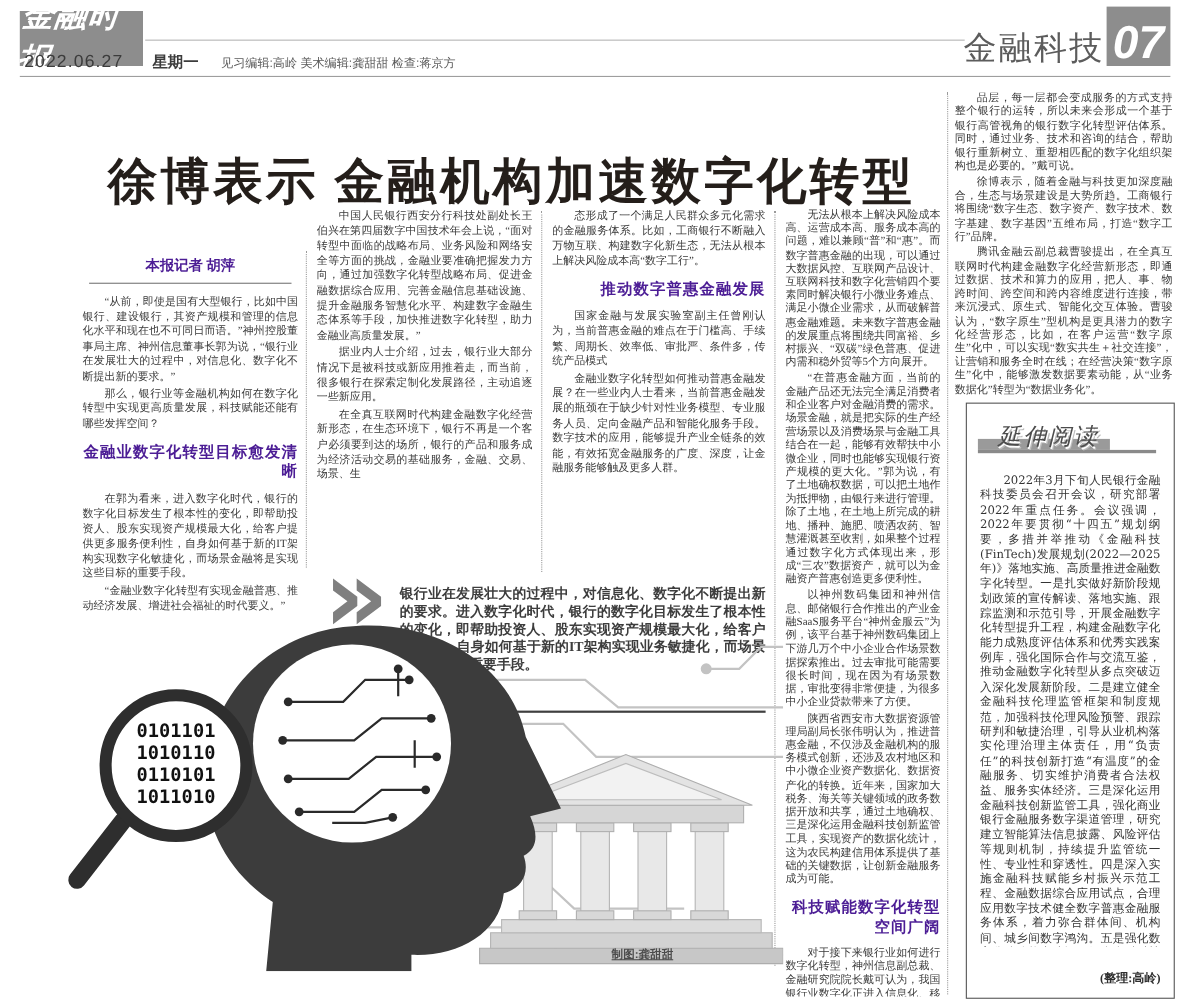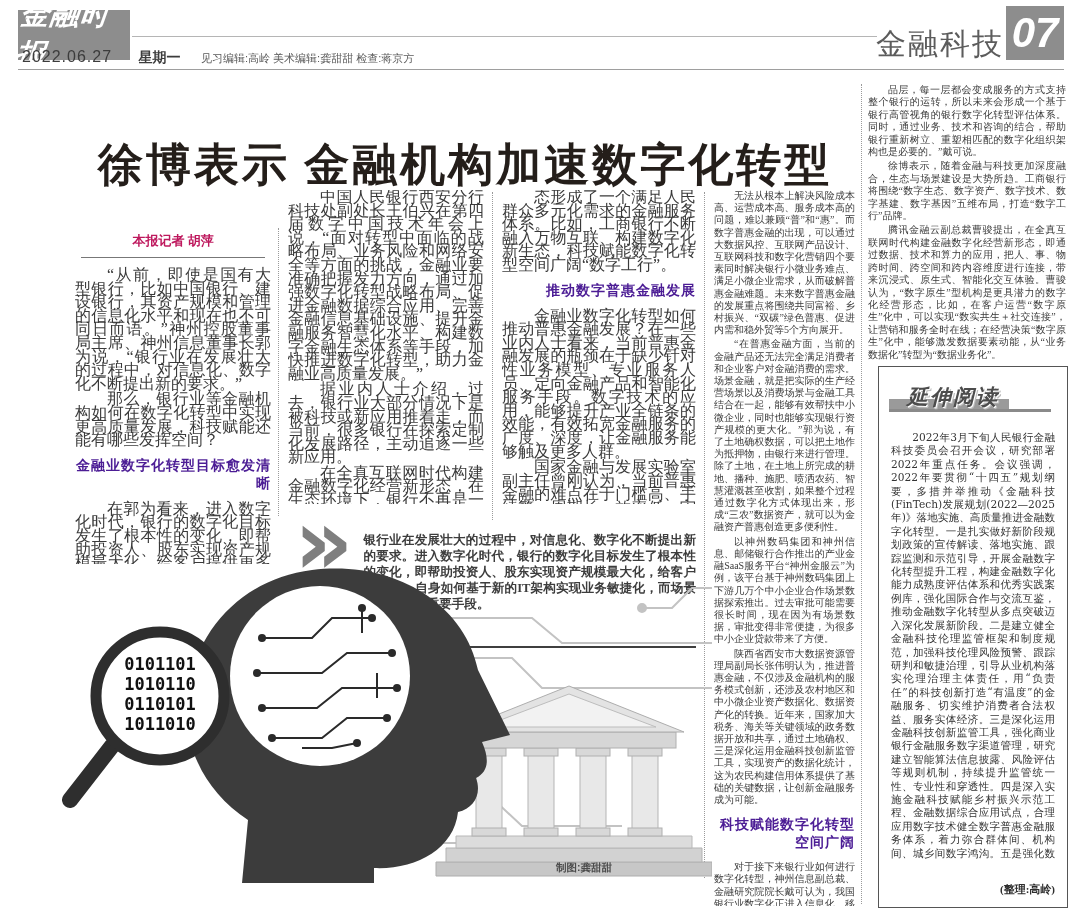--- a/index.html
+++ b/index.html
@@ -11,66 +11,66 @@
   .logo-box span{color:#fff;font-size:29px;font-weight:bold;font-style:italic;letter-spacing:1px;
                  font-family:"DejaVu Serif",serif;transform:skewX(-6deg);}
   .mast-line1{position:absolute;left:132px;top:36px;width:745px;height:0;border-top:1px solid #b5b5b5;}
   .date-row{position:absolute;left:22px;top:48px;width:700px;font-family:"Liberation Sans",sans-serif;color:#444;}
   .date-row .date{font-size:16px;letter-spacing:1px;color:#3c3c3c;}
   .date-row .weekday{font-size:14px;font-weight:bold;margin-left:22px;color:#3c3c3c;}
   .date-row .staff{font-size:11px;color:#5a5a5a;margin-left:16px;}
   .section-label{position:absolute;left:876px;top:24px;font-size:30px;color:#5c5c5c;
                  font-family:"Liberation Sans",sans-serif;letter-spacing:2px;}
   .page-num-box{position:absolute;left:1006px;top:6px;width:58px;height:54px;background:#8d8d8d;
-                display:flex;align-items:center;justify-content:center;}
+                display:flex;align-items:flex-end;justify-content:center;}
   .page-num-box span{color:#fff;font-size:42px;font-weight:bold;font-style:italic;
                      font-family:"Liberation Sans",sans-serif;line-height:1;}
   .mast-line2{position:absolute;left:18px;top:69px;width:1046px;height:0;border-top:1px solid #9e9e9e;}
   
   .headline{position:absolute;left:70px;top:108px;width:790px;text-align:center;
             font-size:45px;font-weight:900;color:#241e1a;letter-spacing:3px;line-height:1.2;
             font-family:"Liberation Serif","DejaVu Serif",serif;}
   
   .col{position:absolute;overflow:hidden;text-align:justify;}
-  .col p{margin:0 0 2px 0;text-indent:2em;font-size:16px;line-height:13.6px;color:#3a3a3a;}
+  .col p{margin:0 0 2px 0;text-indent:2em;font-size:10px;line-height:13.6px;color:#3a3a3a;}
   .col-a{left:75px;top:226px;width:196px;height:338px;}
   .col-b{left:288px;top:190px;width:196px;height:314px;}
   .col-c{left:502px;top:190px;width:194px;height:314px;}
   .col-d{left:714px;top:190px;width:141px;height:716px;}
   .col-d p{font-size:10px;line-height:12.2px;}
   .col-e{left:868px;top:84px;width:198px;height:280px;}
   .col-e p{font-size:10px;line-height:12.4px;}
-  .byline{font-size:13px;font-weight:bold;color:#be185d;text-align:center;padding:6px 0 7px 0;
+  .byline{font-size:13px;font-weight:bold;color:#4c1d95;text-align:center;padding:6px 0 7px 0;
           border-bottom:1px solid #777;margin:0 6px 10px 6px;}
   .col-heading{font-size:14px;font-weight:bold;color:#4c1d95;text-align:right;
                margin:10px 0 9px 0;letter-spacing:1px;font-family:"Liberation Sans",sans-serif;}
   
   .vdiv{position:absolute;width:0;border-left:1px dotted #9a9a9a;}
   .vdiv1{left:278px;top:228px;height:288px;}
   .vdiv2{left:492px;top:192px;height:328px;}
   .vdiv3{left:704px;top:192px;height:686px;}
   .vdiv4{left:861px;top:84px;height:820px;}
   
   .pull-quote{position:absolute;left:288px;top:506px;width:408px;height:140px;
               border-bottom:2px solid #3f3f3f;}
   .q-marker{float:left;font-size:92px;line-height:70px;color:#7f7f7f;font-weight:bold;
             margin:2px 10px 0 6px;font-family:"DejaVu Sans",sans-serif;}
   .q-text{font-size:12.6px;font-weight:bold;color:#3d3d3d;line-height:16px;text-align:justify;
           padding-top:26px;}
   
   .illus{position:absolute;left:62px;top:548px;width:650px;height:335px;}
   .illus-caption{position:absolute;left:556px;top:861px;font-size:10.5px;font-weight:bold;color:#4c4c4c;
-                 font-family:"Liberation Sans",sans-serif;}
+                 font-family:"Liberation Sans",sans-serif;text-decoration:underline;}
   
   .sidebar-box{position:absolute;left:878px;top:366px;width:188px;height:540px;
                border:1px solid #555;background:#fff;}
   .sb-title-wrap{position:relative;height:40px;margin:16px 10px 2px 10px;}
   .sb-bar{position:absolute;left:0;top:16px;width:120px;height:10px;background:#9a9a9a;}
   .sb-bar2{position:absolute;left:0;top:26px;width:162px;height:3px;background:#8a8a8a;}
-  .sb-title{position:absolute;left:18px;top:0;font-size:21px;font-weight:bold;font-style:italic;
+  .sb-title{position:absolute;left:18px;top:0;font-size:21px;font-weight:normal;font-style:italic;
             color:#4c4c4c;letter-spacing:2px;text-shadow:1px 1px 0 #ffffff,2px 2px 0 #bdbdbd;
             font-family:"DejaVu Serif",serif;}
   .sb-body{margin:8px 12px 0 12px;height:430px;overflow:hidden;font-size:10.6px;line-height:13.4px;
            color:#343434;text-align:justify;text-indent:2em;font-style:normal;
            font-family:"DejaVu Serif",serif;}
   .sb-credit{position:absolute;right:12px;bottom:10px;font-size:11px;font-weight:bold;color:#2e2e2e;}
 </style>
 </head>
 <body>
 
@@ -107,24 +107,24 @@
     <p>“金融业数字化转型有实现金融普惠、推动经济发展、增进社会福祉的时代要义。”</p>
   </section>
 
   <section class="col col-b">
     <p>中国人民银行西安分行科技处副处长王伯兴在第四届数字中国技术年会上说，“面对转型中面临的战略布局、业务风险和网络安全等方面的挑战，金融业要准确把握发力方向，通过加强数字化转型战略布局、促进金融数据综合应用、完善金融信息基础设施、提升金融服务智慧化水平、构建数字金融生态体系等手段，加快推进数字化转型，助力金融业高质量发展。”</p>
     <p>据业内人士介绍，过去，银行业大部分情况下是被科技或新应用推着走，而当前，很多银行在探索定制化发展路径，主动追逐一些新应用。</p>
     <p>在全真互联网时代构建金融数字化经营新形态，在生态环境下，银行不再是一个客户必须要到达的场所，银行的产品和服务成为经济活动交易的基础服务，金融、交易、场景、生</p>
   </section>
 
   <section class="col col-c">
-    <p>态形成了一个满足人民群众多元化需求的金融服务体系。比如，工商银行不断融入万物互联、构建数字化新生态，科技赋能数字化转型空间广阔“数字工行”。</p>
+    <p>态形成了一个满足人民群众多元化需求的金融服务体系。比如，工商银行不断融入万物互联、构建数字化新生态，无法从根本上解决风险成本高“数字工行”。</p>
     <div class="col-heading">推动数字普惠金融发展</div>
+    <p>国家金融与发展实验室副主任曾刚认为，当前普惠金融的难点在于门槛高、手续繁、周期长、效率低、审批严、条件多，传统产品模式</p>
     <p>金融业数字化转型如何推动普惠金融发展？在一些业内人士看来，当前普惠金融发展的瓶颈在于缺少针对性业务模型、专业服务人员、定向金融产品和智能化服务手段。数字技术的应用，能够提升产业全链条的效能，有效拓宽金融服务的广度、深度，让金融服务能够触及更多人群。</p>
-    <p>国家金融与发展实验室副主任曾刚认为，当前普惠金融的难点在于门槛高、手续繁、周期长、效率低、审批严、条件多，传统产品模式</p>
   </section>
 
   <section class="col col-d">
     <p>无法从根本上解决风险成本高、运营成本高、服务成本高的问题，难以兼顾“普”和“惠”。而数字普惠金融的出现，可以通过大数据风控、互联网产品设计、互联网科技和数字化营销四个要素同时解决银行小微业务难点、满足小微企业需求，从而破解普惠金融难题。未来数字普惠金融的发展重点将围绕共同富裕、乡村振兴、“双碳”绿色普惠、促进内需和稳外贸等5个方向展开。</p>
     <p>“在普惠金融方面，当前的金融产品还无法完全满足消费者和企业客户对金融消费的需求。场景金融，就是把实际的生产经营场景以及消费场景与金融工具结合在一起，能够有效帮扶中小微企业，同时也能够实现银行资产规模的更大化。”郭为说，有了土地确权数据，可以把土地作为抵押物，由银行来进行管理。除了土地，在土地上所完成的耕地、播种、施肥、喷洒农药、智慧灌溉甚至收割，如果整个过程通过数字化方式体现出来，形成“三农”数据资产，就可以为金融资产普惠创造更多便利性。</p>
     <p>以神州数码集团和神州信息、邮储银行合作推出的产业金融SaaS服务平台“神州金服云”为例，该平台基于神州数码集团上下游几万个中小企业合作场景数据探索推出。过去审批可能需要很长时间，现在因为有场景数据，审批变得非常便捷，为很多中小企业贷款带来了方便。</p>
     <p>陕西省西安市大数据资源管理局副局长张伟明认为，推进普惠金融，不仅涉及金融机构的服务模式创新，还涉及农村地区和中小微企业资产数据化、数据资产化的转换。近年来，国家加大税务、海关等关键领域的政务数据开放和共享，通过土地确权、三是深化运用金融科技创新监管工具，实现资产的数据化统计，这为农民构建信用体系提供了基础的关键数据，让创新金融服务成为可能。</p>
     <div class="col-heading">科技赋能数字化转型空间广阔</div>
     <p>对于接下来银行业如何进行数字化转型，神州信息副总裁、金融研究院院长戴可认为，我国银行业数字化正进入信息化、移动化、开放化和智能化的“四化叠加”阶段，银行架构已经到了需要重塑的阶段，以支撑拓展未来银行的服务边界。“重塑银行架构，不仅限于业务架构、数据架构、技术架构和组织架构，而是整体对于银行运转和经营管理，以什么样的方式服务未来客户和未来经济，这是从上到下体系的变化，未来银行架构应该提供基于业务视角的XaaS服务，不管是业务作为服务层还是产</p>
   </section>

